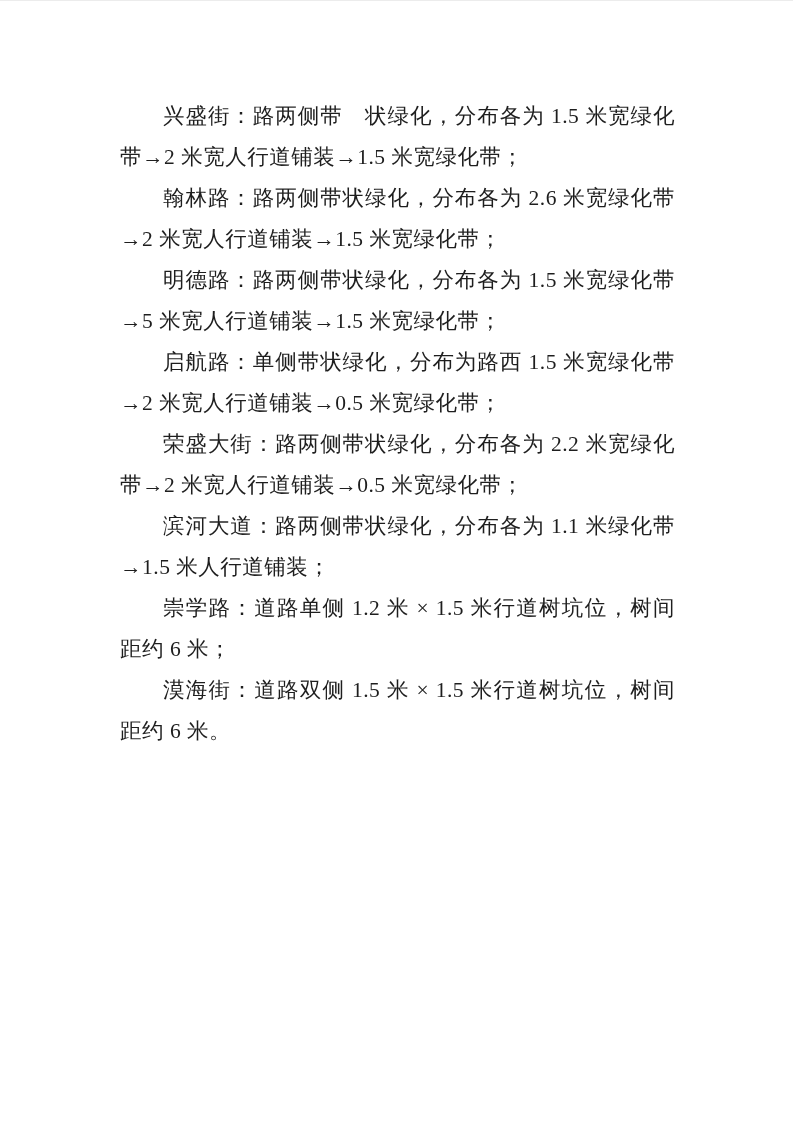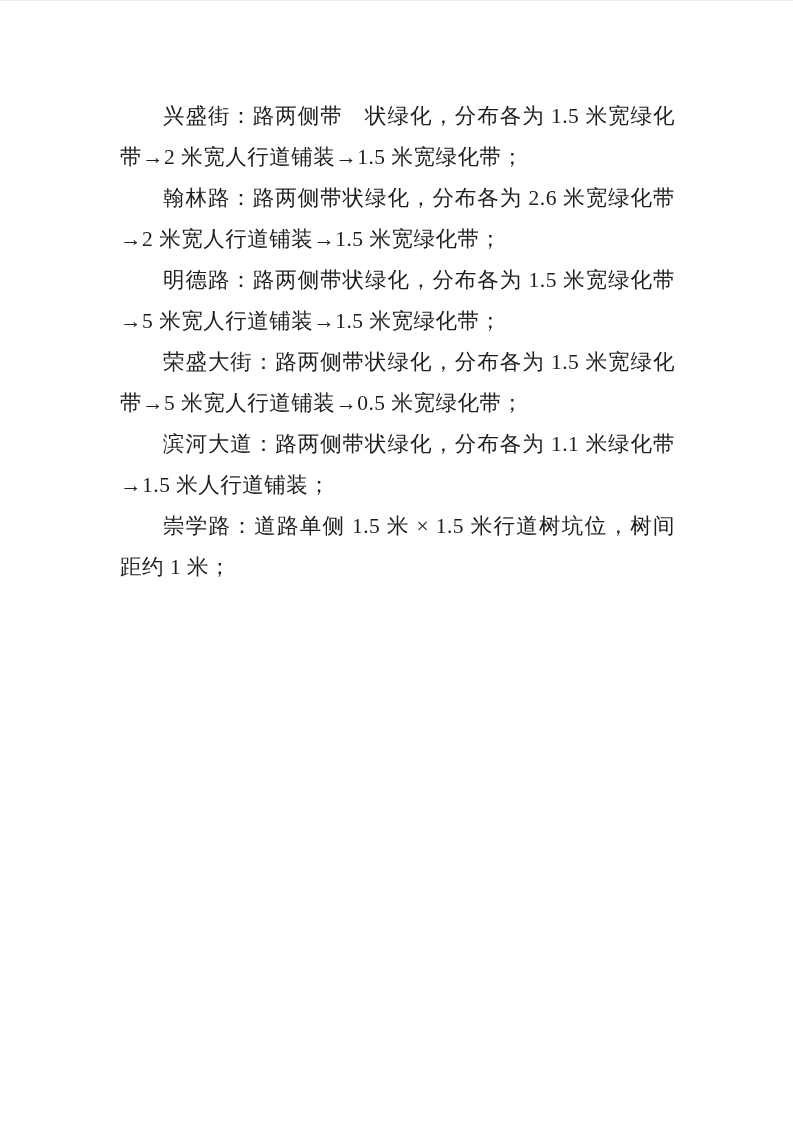--- a/index.html
+++ b/index.html
@@ -38,17 +38,19 @@
   }
 </style>
 </head>
 <body>
 
 <div class="page">
   <div class="content">
     <p class="para">兴盛街：路两侧带　状绿化，分布各为 1.5 米宽绿化带→2 米宽人行道铺装→1.5 米宽绿化带；</p>
     <p class="para">翰林路：路两侧带状绿化，分布各为 2.6 米宽绿化带→2 米宽人行道铺装→1.5 米宽绿化带；</p>
     <p class="para">明德路：路两侧带状绿化，分布各为 1.5 米宽绿化带→5 米宽人行道铺装→1.5 米宽绿化带；</p>
-    <p class="para">荣盛大街：路两侧带状绿化，分布各为 1.5 米宽绿化带→5 米宽人行道铺装→0.5 米宽绿化带；</p>
+    <p class="para">启航路：单侧带状绿化，分布为路西 1.5 米宽绿化带→2 米宽人行道铺装→0.5 米宽绿化带；</p>
+    <p class="para">荣盛大街：路两侧带状绿化，分布各为 2.2 米宽绿化带→2 米宽人行道铺装→0.5 米宽绿化带；</p>
     <p class="para">滨河大道：路两侧带状绿化，分布各为 1.1 米绿化带→1.5 米人行道铺装；</p>
-    <p class="para">崇学路：道路单侧 1.5 米 × 1.5 米行道树坑位，树间距约 1 米；</p>
+    <p class="para">崇学路：道路单侧 1.2 米 × 1.5 米行道树坑位，树间距约 6 米；</p>
+    <p class="para">漠海街：道路双侧 1.5 米 × 1.5 米行道树坑位，树间距约 6 米。</p>
   </div>
 </div>
 
 </body></html>

